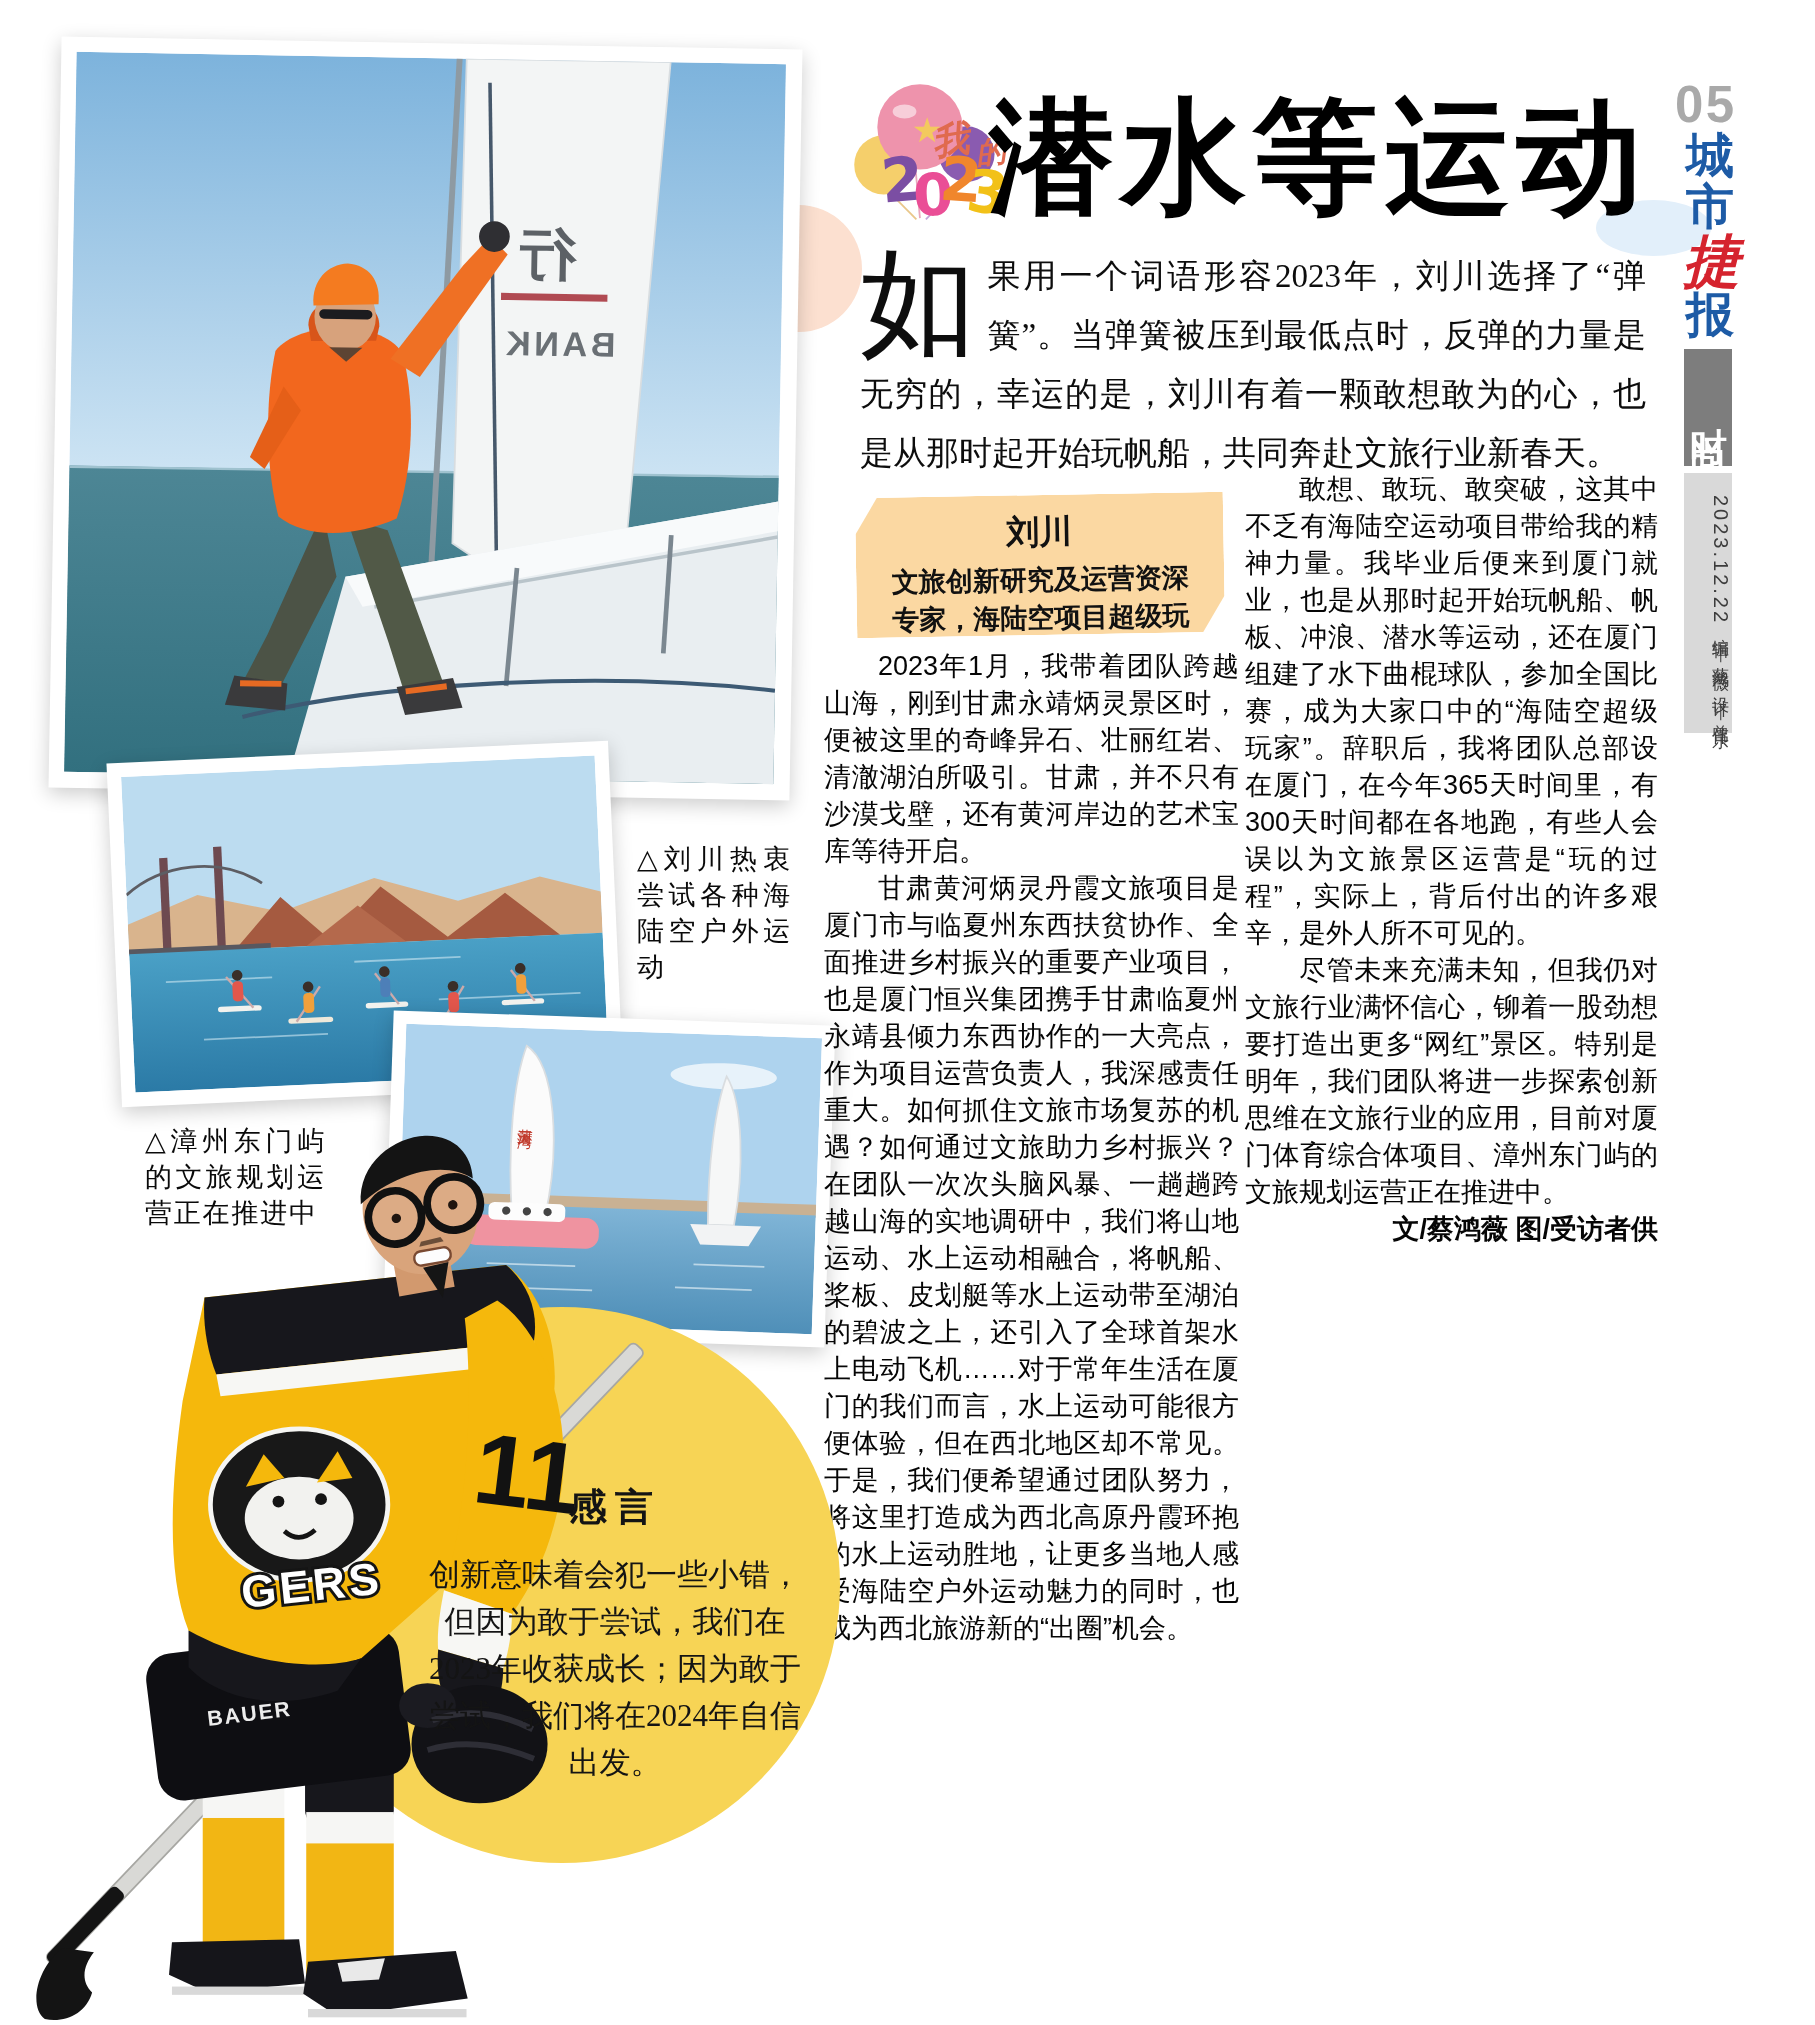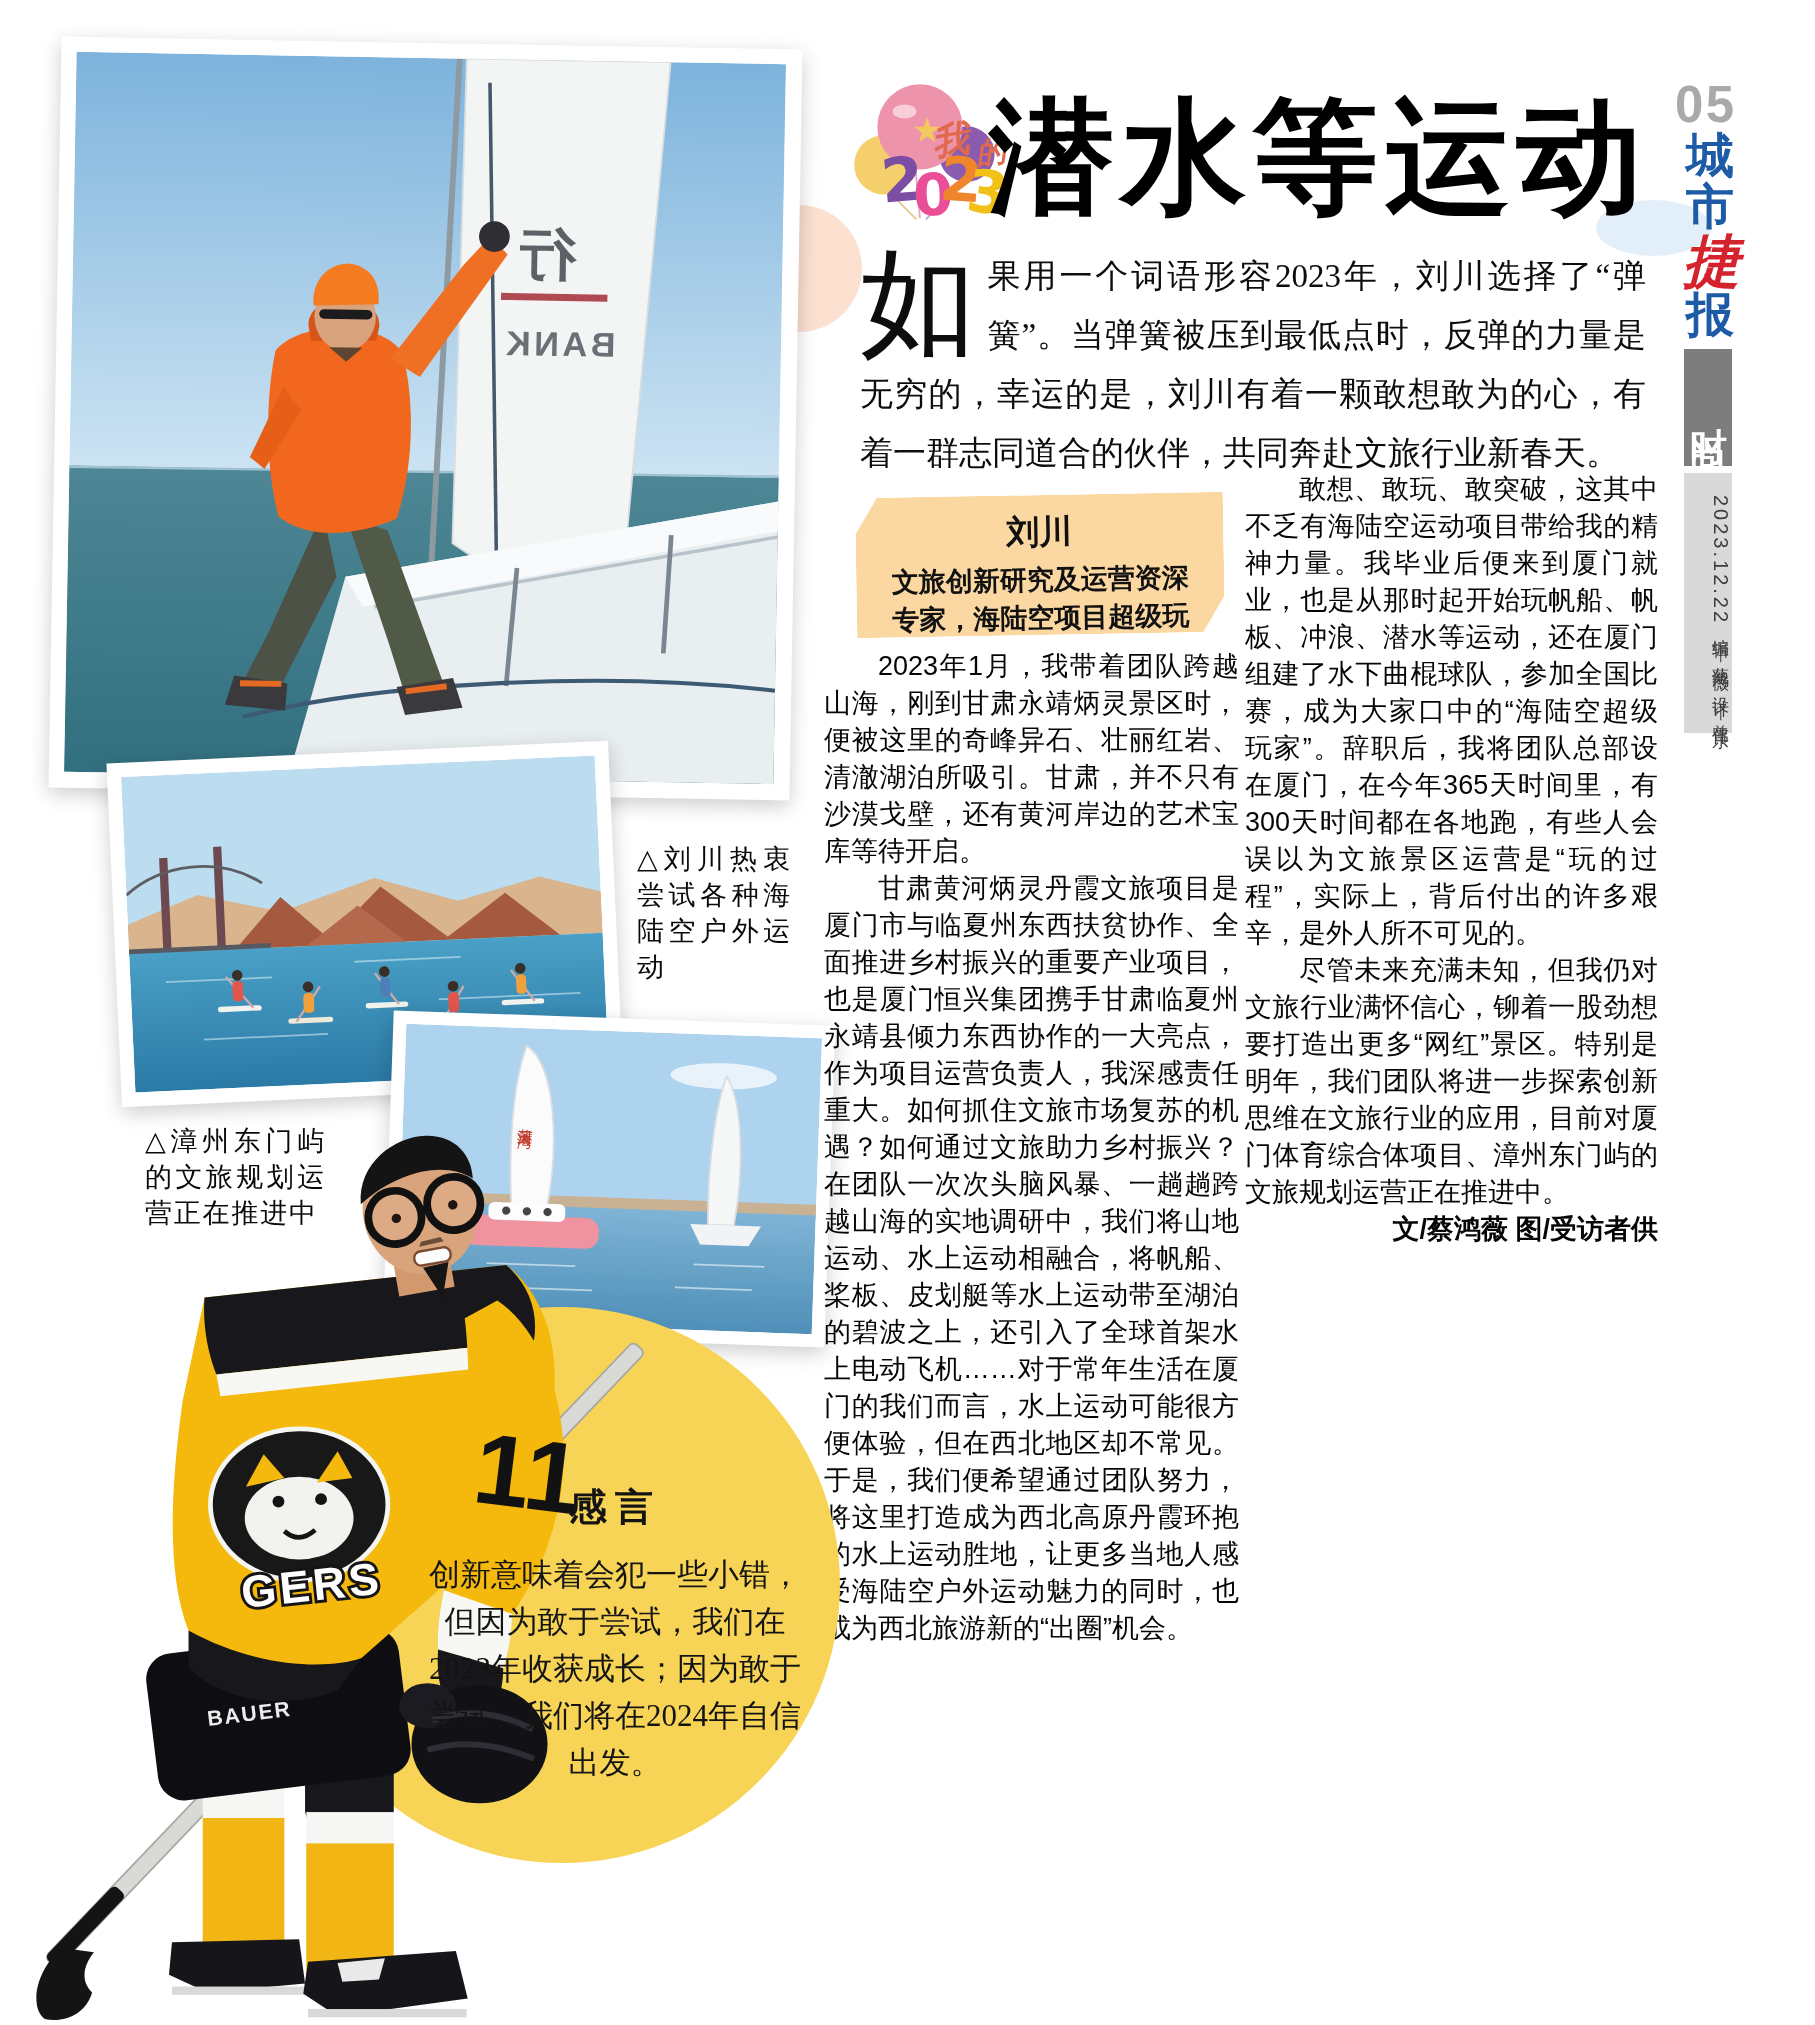--- a/index.html
+++ b/index.html
@@ -161,21 +161,21 @@
   </div>
   <div class="abs section-box">
     <span>时尚</span>
   </div>
   <div class="abs credits-box">
     <span class="credits-date">2023.12.22</span>
     <span class="credits-people">编辑｜蔡鸿薇　设计｜曾伟乐</span>
   </div>
 
   <div class="abs intro">
-    <span class="dropcap">如</span><span>果用一个词语形容2023年，刘川选择了“弹簧”。当弹簧被压到最低点时，反弹的力量是无穷的，幸运的是，刘川有着一颗敢想敢为的心，有着一群志同道合的伙伴，共同奔赴文旅行业新春天。</span>
+    <span class="dropcap">如</span><span>果用一个词语形容2023年，刘川选择了“弹簧”。当弹簧被压到最低点时，反弹的力量是无穷的，幸运的是，刘川有着一颗敢想敢为的心，也是从那时起开始玩帆船，共同奔赴文旅行业新春天。</span>
   </div>
 
   <div class="abs profile">
     <div class="profile-name">刘川</div>
     <div class="profile-desc">文旅创新研究及运营资深专家，海陆空项目超级玩家</div>
   </div>
 
   <div class="abs col col1">
     <p>2023年1月，我带着团队跨越山海，刚到甘肃永靖炳灵景区时，便被这里的奇峰异石、壮丽红岩、清澈湖泊所吸引。甘肃，并不只有沙漠戈壁，还有黄河岸边的艺术宝库等待开启。</p>
     <p>甘肃黄河炳灵丹霞文旅项目是厦门市与临夏州东西扶贫协作、全面推进乡村振兴的重要产业项目，也是厦门恒兴集团携手甘肃临夏州永靖县倾力东西协作的一大亮点，作为项目运营负责人，我深感责任重大。如何抓住文旅市场复苏的机遇？如何通过文旅助力乡村振兴？在团队一次次头脑风暴、一趟趟跨越山海的实地调研中，我们将山地运动、水上运动相融合，将帆船、桨板、皮划艇等水上运动带至湖泊的碧波之上，还引入了全球首架水上电动飞机……对于常年生活在厦门的我们而言，水上运动可能很方便体验，但在西北地区却不常见。于是，我们便希望通过团队努力，将这里打造成为西北高原丹霞环抱的水上运动胜地，让更多当地人感受海陆空户外运动魅力的同时，也成为西北旅游新的“出圈”机会。</p>

